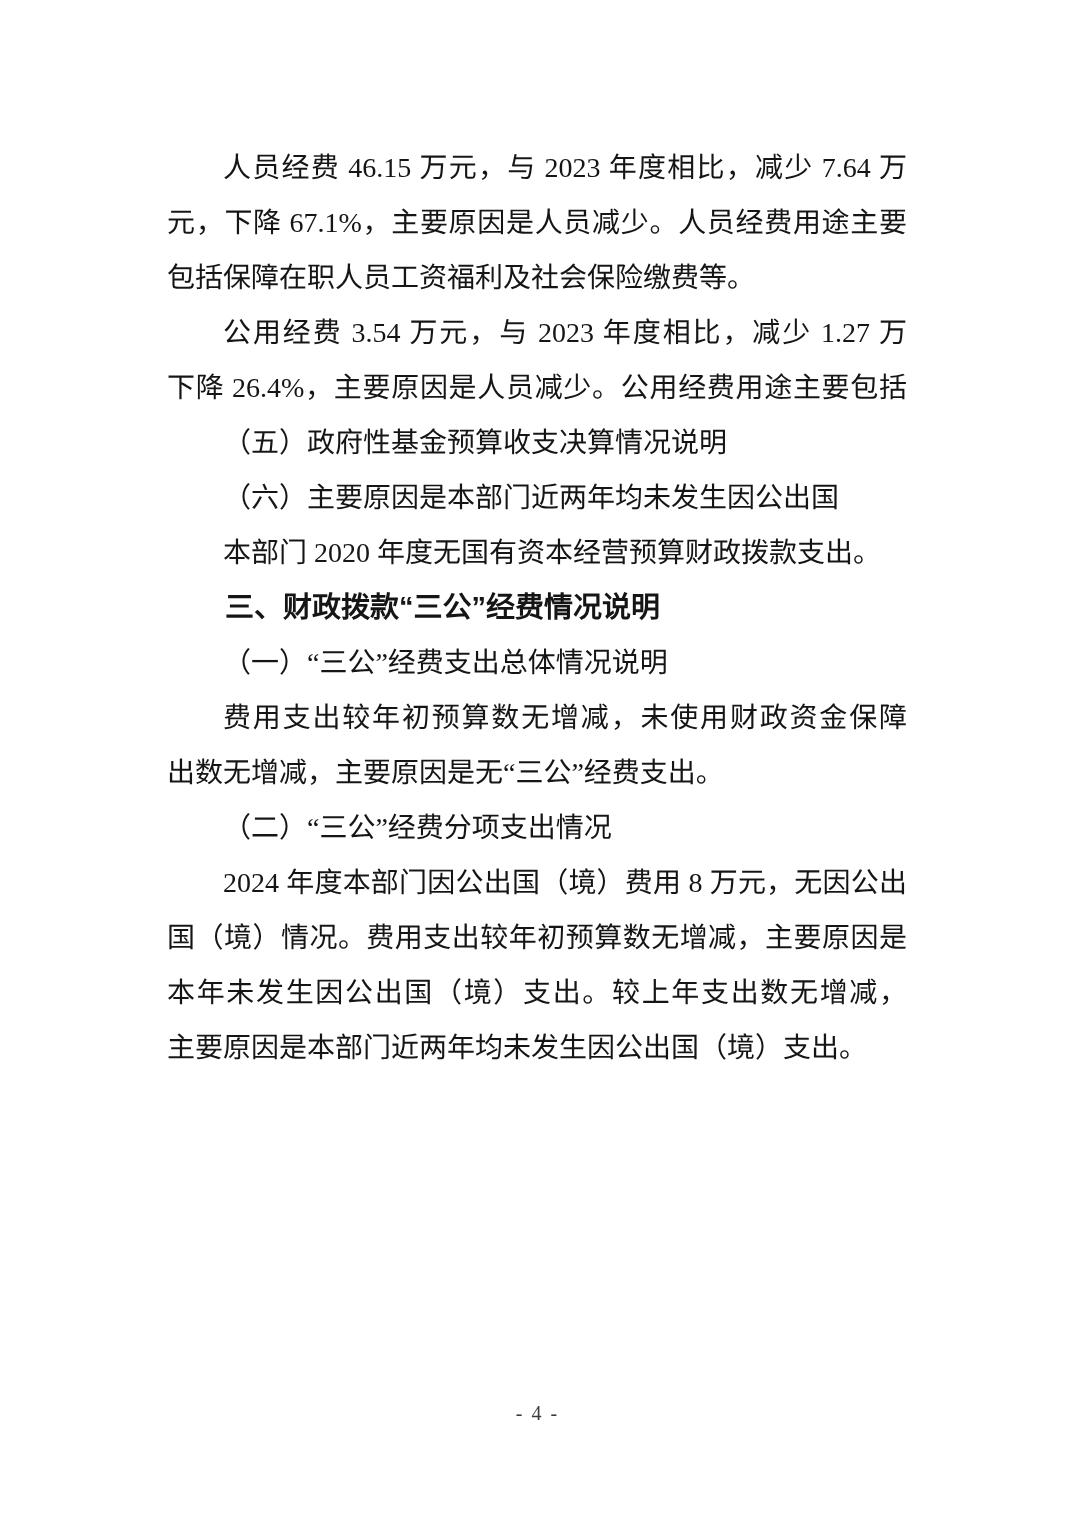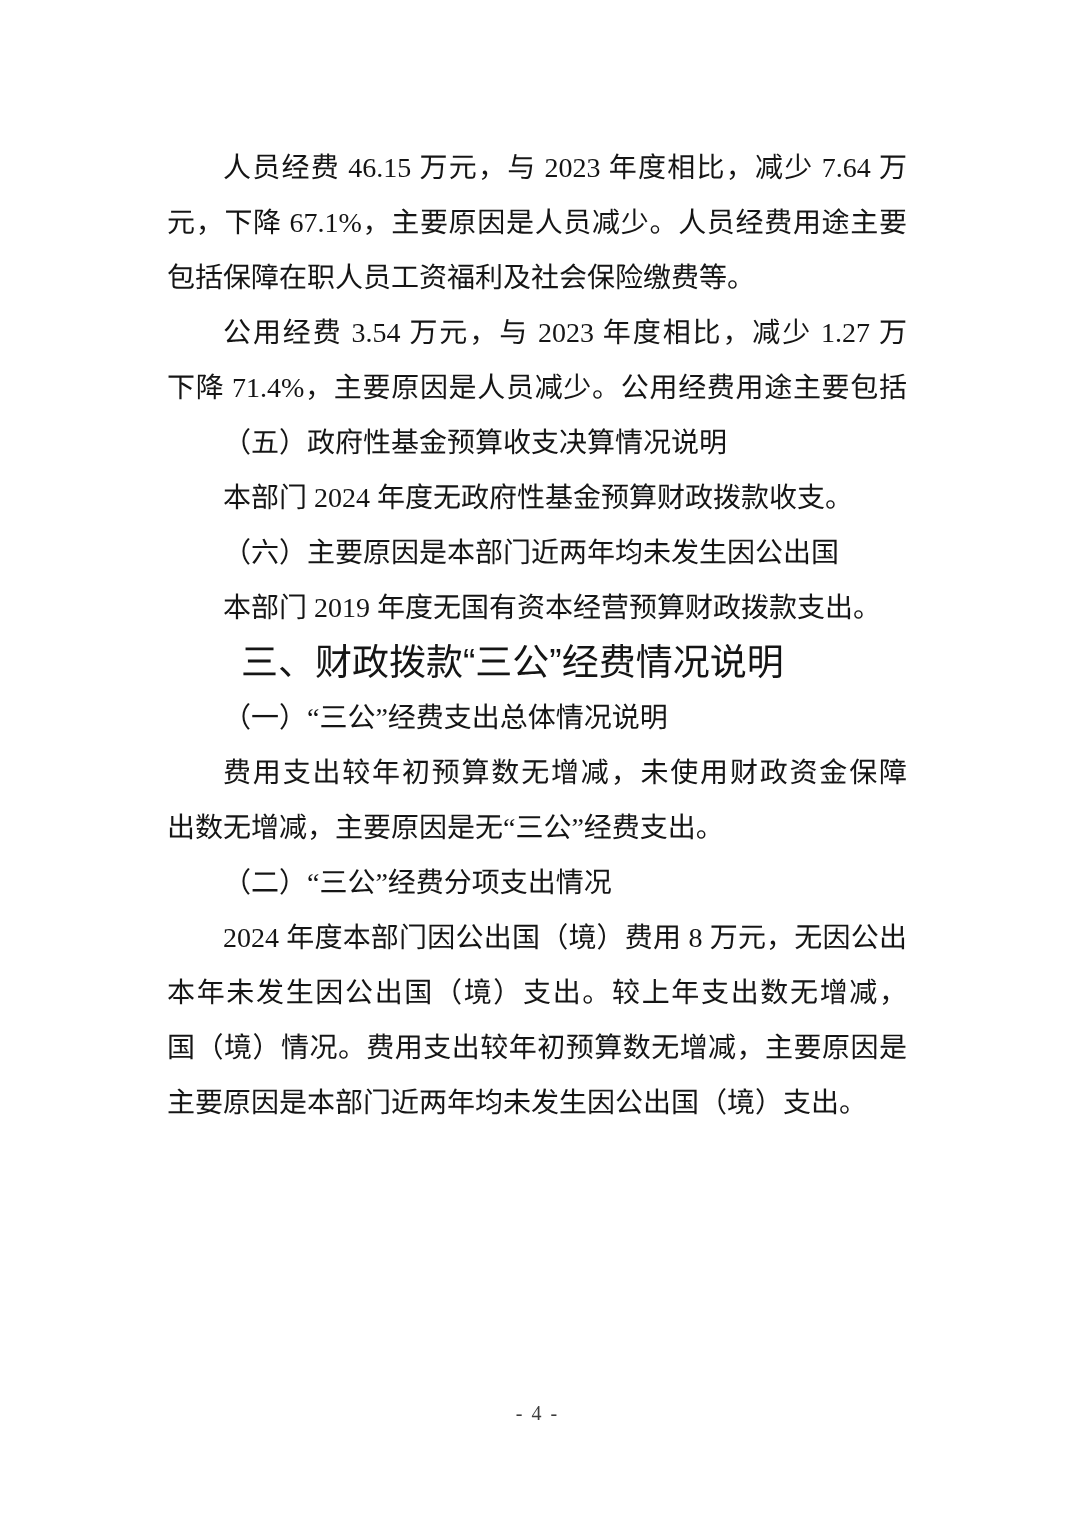--- a/index.html
+++ b/index.html
@@ -35,22 +35,22 @@
   
   .fill {
     text-align-last: justify;
   }
   
   .indent {
     text-indent: 2em;
   }
   .h-bold {
     font-family: "Liberation Sans", "DejaVu Sans", sans-serif;
-    font-weight: normal;
-    font-size: 37px;
+    font-weight: bold;
+    font-size: 29px;
   }
   .footer {
     position: absolute;
     left: 0;
     top: 1402px;
     width: 100%;
     text-align: center;
   }
   .page-num {
     font-family: "Liberation Serif", "DejaVu Serif", serif;
@@ -63,38 +63,37 @@
 <body>
 
 <div class="page">
   <div class="doc">
 
     <div class="ln indent fill">人员经费 46.15 万元，与 2023 年度相比，减少 7.64 万</div>
     <div class="ln fill">元，下降 67.1%，主要原因是人员减少。人员经费用途主要</div>
     <div class="ln">包括保障在职人员工资福利及社会保险缴费等。</div>
 
     <div class="ln indent fill">公用经费 3.54 万元，与 2023 年度相比，减少 1.27 万元，</div>
-    <div class="ln fill">下降 71.4%，主要原因是人员减少。公用经费用途主要包括</div>
+    <div class="ln fill">下降 26.4%，主要原因是人员减少。公用经费用途主要包括</div>
 
     <div class="ln indent">（五）政府性基金预算收支决算情况说明</div>
-    <div class="ln indent">本部门 2024 年度无政府性基金预算财政拨款收支。</div>
 
     <div class="ln indent">（六）主要原因是本部门近两年均未发生因公出国</div>
-    <div class="ln indent">本部门 2019 年度无国有资本经营预算财政拨款支出。</div>
+    <div class="ln indent">本部门 2020 年度无国有资本经营预算财政拨款支出。</div>
 
     <div class="ln indent h-bold">三、财政拨款“三公”经费情况说明</div>
 
     <div class="ln indent">（一）“三公”经费支出总体情况说明</div>
     <div class="ln indent fill">费用支出较年初预算数无增减，未使用财政资金保障</div>
     <div class="ln">出数无增减，主要原因是无“三公”经费支出。</div>
 
     <div class="ln indent">（二）“三公”经费分项支出情况</div>
     <div class="ln indent fill">2024 年度本部门因公出国（境）费用 8 万元，无因公出</div>
+    <div class="ln fill">国（境）情况。费用支出较年初预算数无增减，主要原因是</div>
     <div class="ln fill">本年未发生因公出国（境）支出。较上年支出数无增减，</div>
-    <div class="ln fill">国（境）情况。费用支出较年初预算数无增减，主要原因是</div>
     <div class="ln">主要原因是本部门近两年均未发生因公出国（境）支出。</div>
 
   </div>
 
   <div class="footer">
     <span class="page-num">- 4 -</span>
   </div>
 </div>
 
 </body></html>

